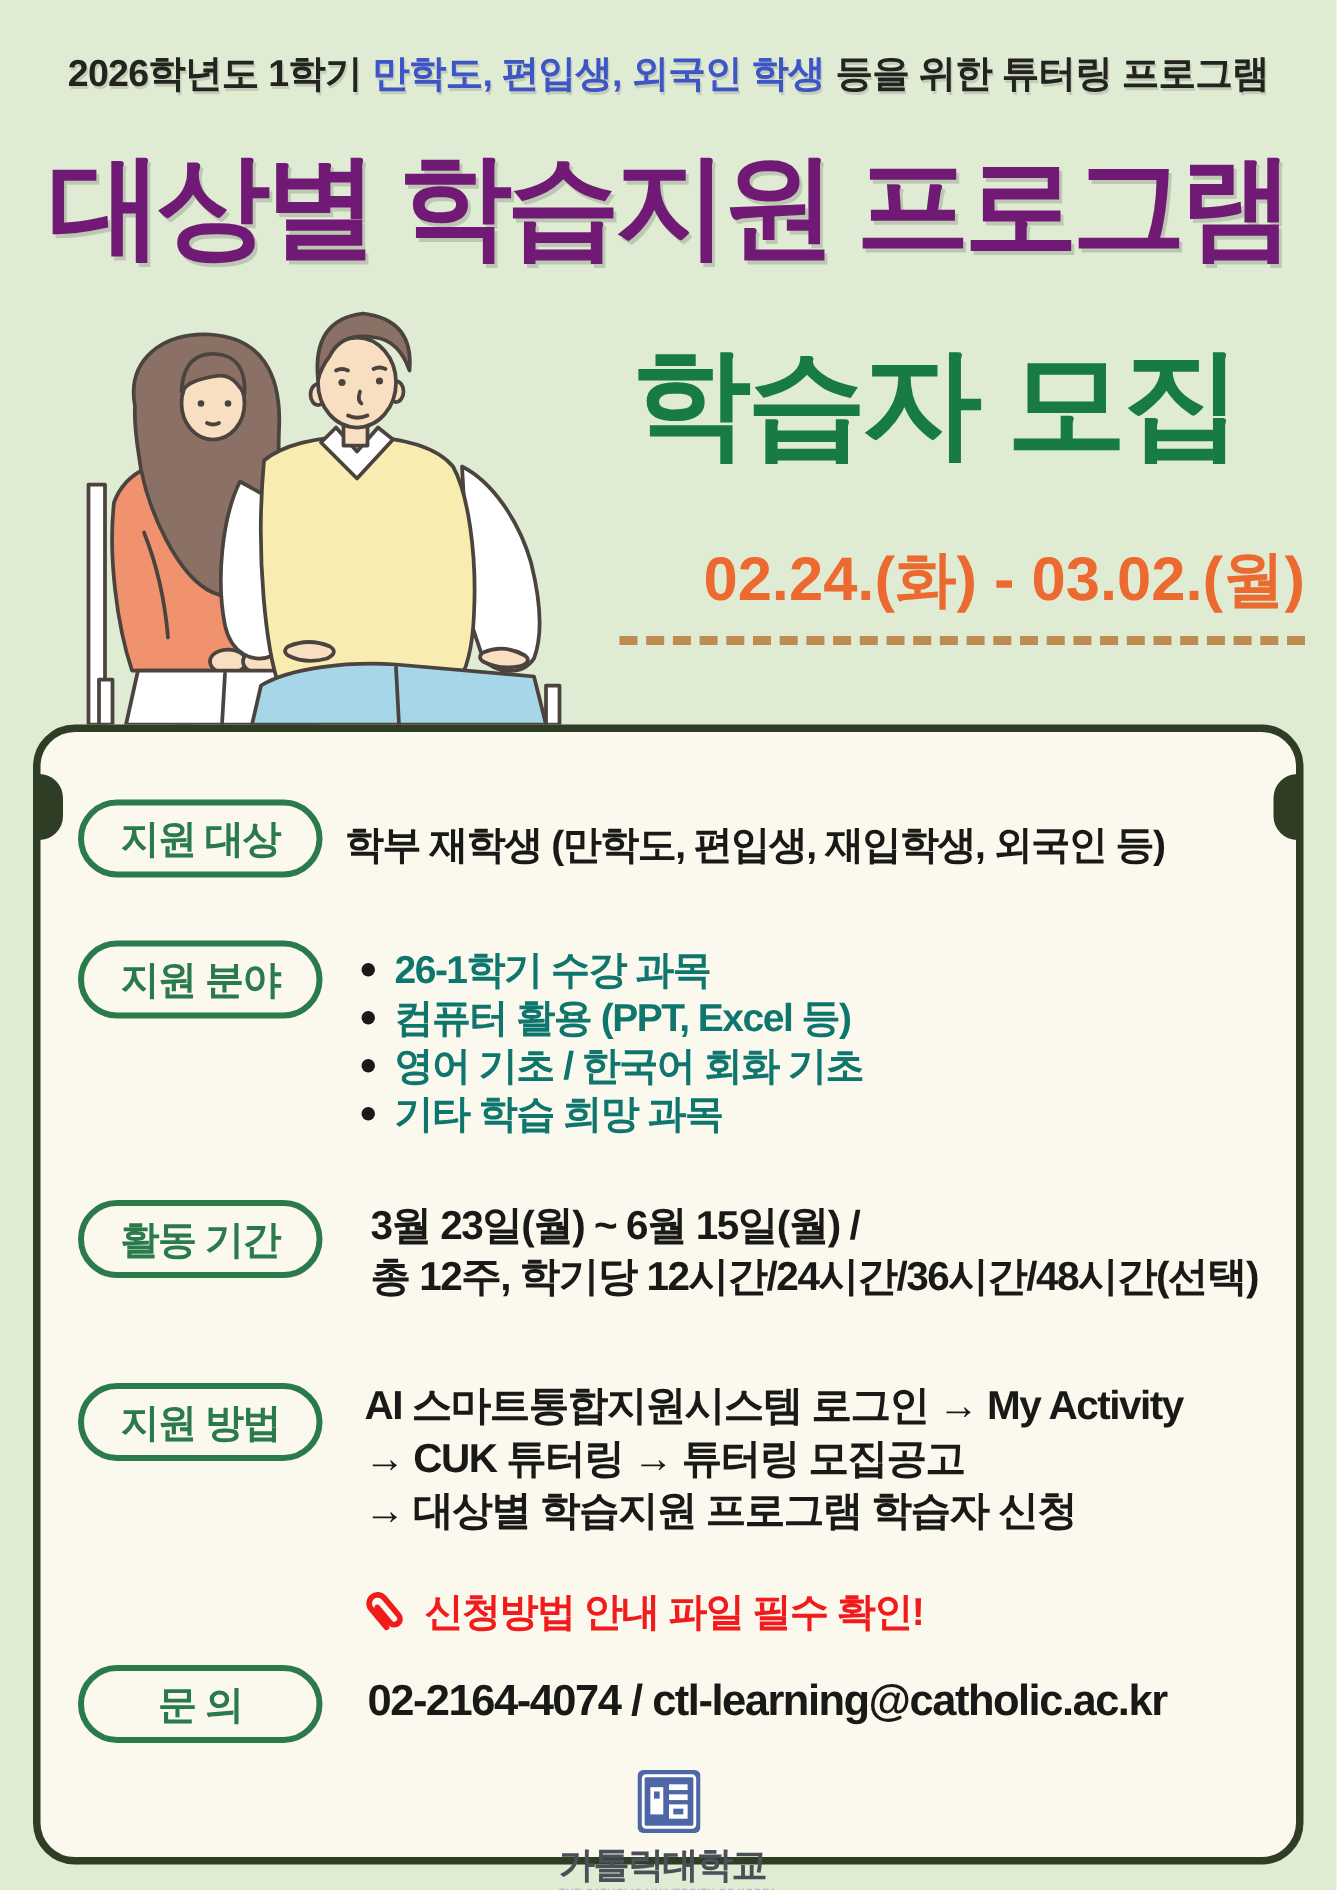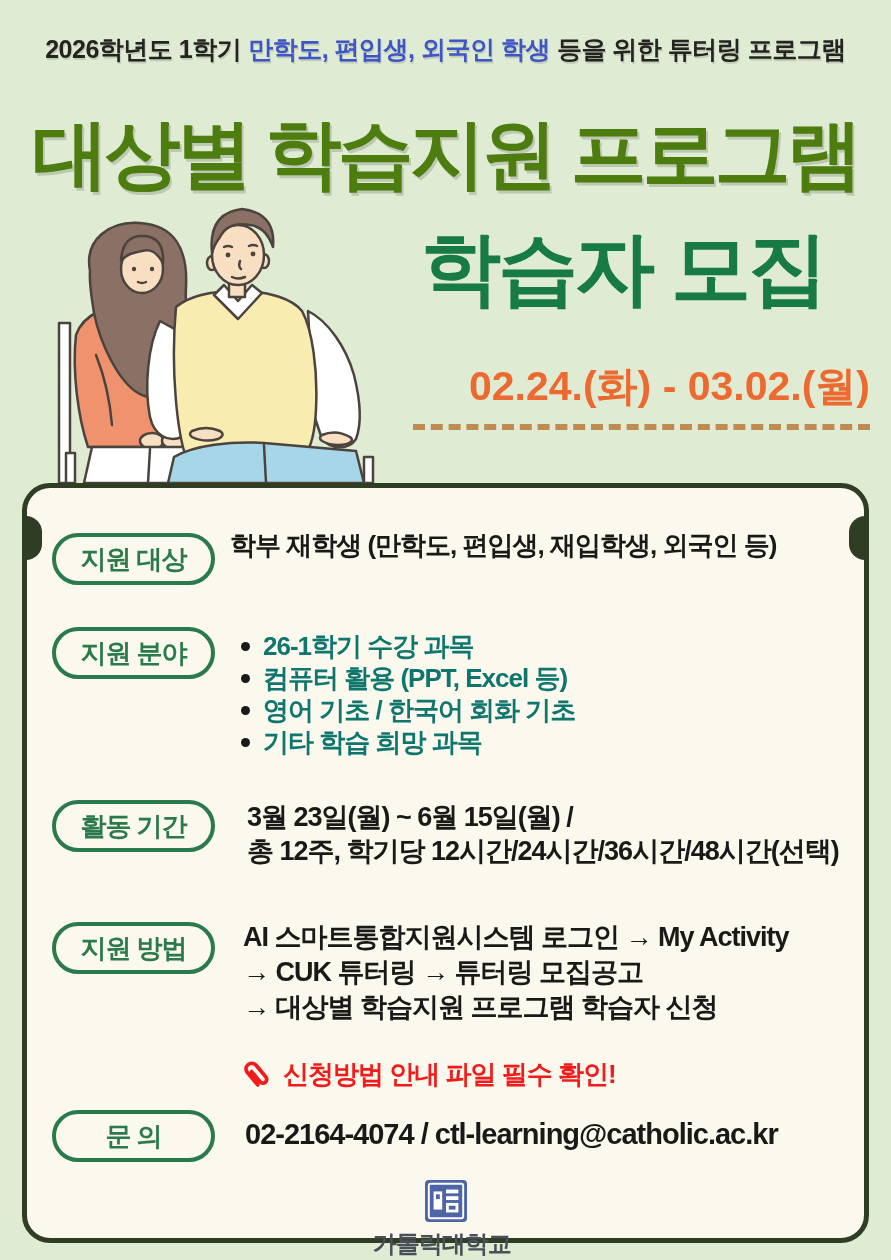--- a/index.html
+++ b/index.html
@@ -6,22 +6,22 @@
   body{font-family:"Liberation Sans",sans-serif;}
   .poster{position:relative;width:891px;height:1260px;background:#DFEBD3;overflow:hidden;}
 
   
   .banner{position:absolute;top:34px;left:0;width:100%;text-align:center;
           font-size:25px;line-height:30px;font-weight:800;color:#23231F;
           letter-spacing:-0.5px;white-space:nowrap;text-shadow:1px 2px 0 rgba(0,0,0,0.12);}
   .banner .hl{color:#3D55C6;margin:0 7px;}
 
   
-  .main-title{position:absolute;top:112px;left:0;width:100%;text-align:center;
-          font-size:76px;line-height:84px;font-weight:900;color:#4d7c0f;
+  .main-title{position:absolute;top:96px;left:0;width:100%;text-align:center;
+          font-size:76px;line-height:84px;font-weight:900;color:#701a75;
           letter-spacing:-4px;white-space:nowrap;text-shadow:2px 3px 0 rgba(0,0,0,0.15);}
 
   
   .illustration{position:absolute;left:26px;top:205px;width:372px;height:278px;}
 
   
   .recruit{position:absolute;left:375px;top:226px;width:496px;text-align:center;
           font-size:80px;line-height:86px;font-weight:900;color:#187A45;
           letter-spacing:-3px;white-space:nowrap;}
   .period{position:absolute;left:413px;top:362px;width:457px;text-align:right;
@@ -35,21 +35,21 @@
   .notch{position:absolute;width:16px;height:44px;background:#2F3D24;top:28px;}
   .notch.left{left:-1px;border-radius:0 22px 22px 0;}
   .notch.right{right:-1px;border-radius:22px 0 0 22px;}
 
   .pill{position:absolute;left:25px;width:163px;height:52px;box-sizing:border-box;
           border:4px solid #2B7A4B;border-radius:30px;background:#FBF8EE;
           color:#2B7A4B;font-size:26px;font-weight:800;letter-spacing:-1px;
           display:flex;align-items:center;justify-content:center;white-space:nowrap;}
 
   .body-text{color:#191917;font-weight:800;letter-spacing:-1px;white-space:nowrap;}
-  .target-text{position:absolute;left:203px;top:40px;font-size:26px;line-height:34px;}
+  .target-text{position:absolute;left:203px;top:58px;font-size:26px;line-height:34px;}
   .bullet-list{position:absolute;left:210px;top:142px;margin:0;padding:0;list-style:none;}
   .bullet-list li{position:relative;padding-left:26px;font-size:26px;line-height:32px;
           color:#0f766e;font-weight:800;letter-spacing:-1px;white-space:nowrap;}
   .bullet-list li::before{content:"";position:absolute;left:4px;top:12px;width:9px;height:9px;
           border-radius:50%;background:#191917;}
   .duration-text{position:absolute;left:220px;top:312px;font-size:27px;line-height:34px;}
   .method-text{position:absolute;left:216px;top:432px;font-size:27px;line-height:35px;}
 
   .notice{position:absolute;left:212px;top:566px;height:40px;display:flex;align-items:center;gap:10px;text-align:center;}
   .notice-text{color:#F21B1B;font-size:26px;font-weight:800;letter-spacing:-1px;white-space:nowrap;}

